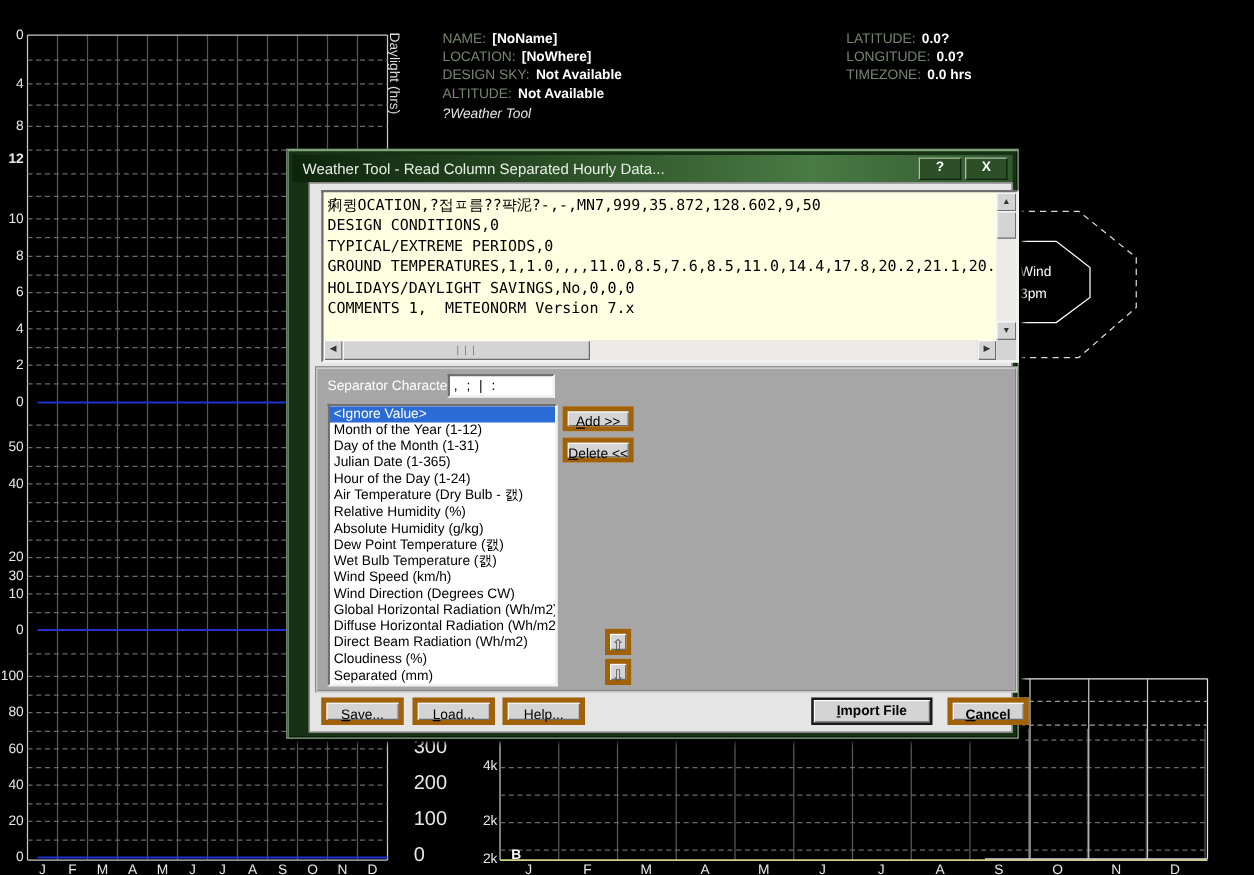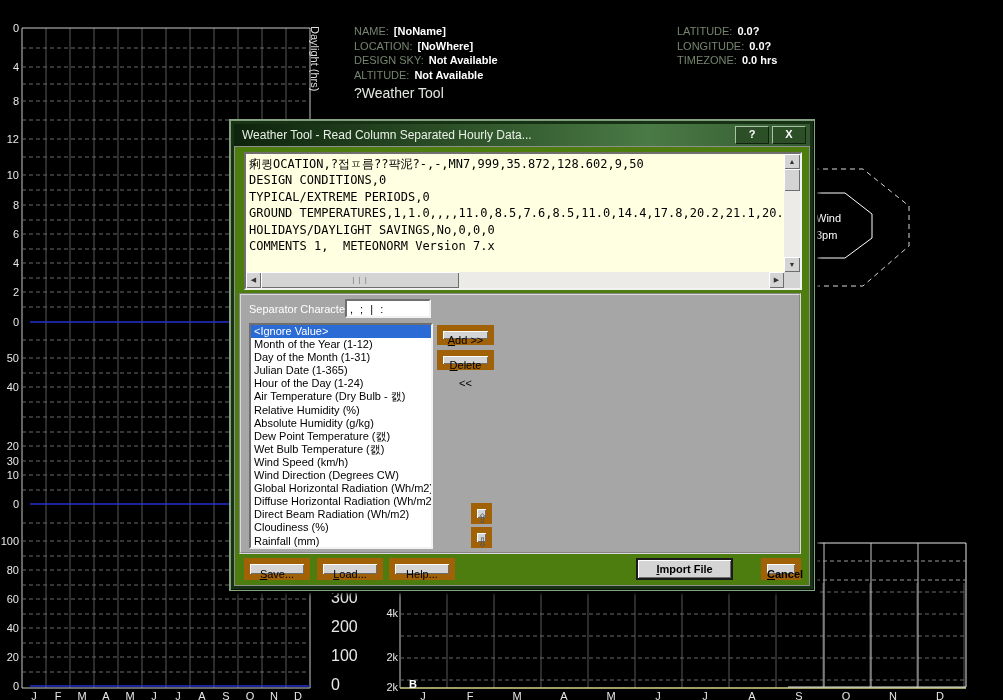--- a/index.html
+++ b/index.html
@@ -13,39 +13,39 @@
   .cl.big{font-size:16px;margin-left:16px;}
   .chart-title{position:absolute;left:22px;top:14px;width:288px;text-align:center;
      color:#f0f0f0;font-size:11px;font-weight:bold;letter-spacing:1px;}
   .daylight{position:absolute;left:309px;top:26px;height:130px;color:#dcdcdc;
      font-size:11px;writing-mode:vertical-rl;}
   .info-block{position:absolute;left:354px;top:24px;}
   .geo-block{position:absolute;left:677px;top:24px;}
   .inf-row{line-height:14.5px;font-size:11px;white-space:nowrap;}
   .inf-row .lab{color:#76856f;}
   .inf-row .val{color:#fff;font-weight:bold;margin-left:5px;}
-  .footnote{color:#e4e8e2;font-size:14px;margin-top:3px;}
+  .footnote{color:#e4e8e2;font-size:11px;font-style:italic;margin-top:3px;}
   .wind-lab{position:absolute;color:#fff;font-size:11px;}
   .origin-b{position:absolute;left:406px;top:678px;width:14px;text-align:center;
      color:#fff;font-size:11px;font-weight:bold;}
 
   
   .dialog{position:absolute;left:229px;top:119px;width:586px;height:472px;z-index:20;
      background:#163114;border:1px solid #86a383;
      box-shadow:inset 1px 1px 0 #7f9c7b,inset -1px -1px 0 #0a150a,2px 2px 0 #000,3px 3px 4px #000;
      box-sizing:border-box;padding:4px;}
   .titlebar{height:22px;display:flex;align-items:center;
      background:linear-gradient(90deg,#0d240c 0%,#2e5229 40%,#4a7a45 72%,#335830 100%);
      padding:0 4px 0 8px;}
   .titlebar .title{flex:1;color:#e9f0e7;font-size:12px;white-space:nowrap;overflow:hidden;}
   .tb-btn{width:32px;height:16px;margin-left:3px;background:#2c4f28;color:#fff;
      font-size:11px;font-weight:bold;text-align:center;line-height:15px;
      border:1px solid;border-color:#a8c2a4 #10230e #10230e #a8c2a4;cursor:default;}
-  .client{position:relative;height:440px;background:#4d7c0f;border:1px solid #8f8f8f;
-     box-sizing:border-box;}
+  .client{position:relative;height:440px;background:#e5e5e5;border:1px solid #8f8f8f;
+     box-sizing:border-box;margin-left:13px;}
 
   
   .preview{position:absolute;left:9px;top:5px;width:558px;height:138px;
      border:2px solid;border-color:#6f6f6f #f2f2f2 #f2f2f2 #6f6f6f;box-sizing:border-box;
      display:grid;grid-template-columns:1fr 16px;grid-template-rows:1fr 16px;background:#ffffe1;}
   .preview-text{overflow:hidden;padding:2px 3px;background:#ffffe1;
      font-family:"DejaVu Sans Mono",monospace;font-size:12px;line-height:16.4px;color:#000;}
   .preview-text div{white-space:pre;}
   .vscroll{display:flex;flex-direction:column;background:#ecebe7;}
   .hscroll{display:flex;flex-direction:row;background:#ecebe7;}
@@ -62,21 +62,21 @@
      background:#a6a6a6;border:2px groove #d9d9d9;box-sizing:border-box;}
   .sep-label{position:absolute;left:8px;top:8px;color:#fff;font-size:11px;}
   .sep-input{position:absolute;left:104px;top:4px;width:86px;height:19px;box-sizing:border-box;
      border:2px solid;border-color:#6f6f6f #f2f2f2 #f2f2f2 #6f6f6f;background:#fff;
      font-family:"Liberation Sans",sans-serif;font-size:11px;letter-spacing:2px;padding:1px 3px;}
   .listbox{position:absolute;left:8px;top:28px;width:184px;height:226px;background:#fff;
      border:2px solid;border-color:#6f6f6f #f2f2f2 #f2f2f2 #6f6f6f;box-sizing:border-box;overflow:hidden;}
   .listbox .li{height:13.1px;line-height:13px;font-size:11px;padding-left:3px;
      white-space:nowrap;overflow:hidden;color:#000;cursor:default;}
   .listbox .li.sel{background:#2a6bd5;color:#fff;}
-  .btn{background:#d4d4d4;border:6px solid #a16207;
+  .btn{background:#d4d4d4;border:4px solid #a16207;
      box-shadow:inset 1px 1px 0 #fff,inset -1px -1px 0 #6d6d6d;
      font-family:"Liberation Sans",sans-serif;font-size:11px;color:#000;cursor:default;padding:0;}
   .btn span{display:block;line-height:18px;}
   .mn span::first-letter{text-decoration:underline;}
   .add-btn{position:absolute;left:196px;top:30px;width:57px;height:20px;}
   .del-btn{position:absolute;left:196px;top:55px;width:57px;height:20px;}
   .mv-btn{position:absolute;left:230px;width:21px;height:21px;font-size:13px;color:#555;}
   .mv-btn span{line-height:19px;}
   .up-btn{top:208px;} .dn-btn{top:232px;}
   .tbl{position:absolute;left:256px;top:4px;width:296px;height:251px;background:#fff;
@@ -91,21 +91,21 @@
   .cell-cv{width:196px;background:#2d87e9;}
   .cell-un{flex:1;background:#fff;border-left:1px solid #bbb;box-sizing:border-box;}
   .tbl-body{flex:1;background:#fff;}
 
   
   .f-btn{position:absolute;top:411px;height:22px;}
   .f-btn span{line-height:20px;}
   .save-btn{left:9px;width:66px;} .load-btn{left:82px;width:66px;} .help-btn{left:154px;width:66px;}
   .import-btn{left:401px;width:97px;font-weight:bold;border:2px solid #1a1a1a;}
   .import-btn span{line-height:17px;}
-  .cancel-btn{left:526px;width:40px;font-weight:bold;}
+  .cancel-btn{left:510px;width:65px;font-weight:bold;}
 </style>
 </head>
 <body>
 
 <svg id="bg-svg" width="1003" height="700">
     <line x1="22" y1="28" x2="22" y2="688" stroke="#c9c9c9" stroke-width="1"></line>
     <line x1="46" y1="28" x2="46" y2="688" stroke="#585858" stroke-width="1"></line>
     <line x1="70" y1="28" x2="70" y2="688" stroke="#585858" stroke-width="1"></line>
     <line x1="94" y1="28" x2="94" y2="688" stroke="#585858" stroke-width="1"></line>
     <line x1="118" y1="28" x2="118" y2="688" stroke="#585858" stroke-width="1"></line>
@@ -204,21 +204,21 @@
       <div class="inf-row"><span class="lab">LATITUDE:</span><span class="val">0.0?</span></div>
       <div class="inf-row"><span class="lab">LONGITUDE:</span><span class="val">0.0?</span></div>
       <div class="inf-row"><span class="lab">TIMEZONE:</span><span class="val">0.0 hrs</span></div>
     </div>
   <div class="wind-lab" style="left:816px;top:212px;">Wind</div>
   <div class="wind-lab" style="left:816px;top:229px;">3pm</div>
   <div class="origin-b">B</div>
 <div class="cl r" style="left: 0px; top: 22px; width: 19px;">0</div>
     <div class="cl r" style="left: 0px; top: 61px; width: 19px;">4</div>
     <div class="cl r" style="left: 0px; top: 95px; width: 19px;">8</div>
-    <div class="cl r" style="left: 0px; top: 133px; width: 19px;">12</div>
+    <div class="cl r" style="left: 0px; top: 121px; width: 19px; font-weight: bold;">12</div>
     <div class="cl r" style="left: 0px; top: 169px; width: 19px;">10</div>
     <div class="cl r" style="left: 0px; top: 199px; width: 19px;">8</div>
     <div class="cl r" style="left: 0px; top: 228px; width: 19px;">6</div>
     <div class="cl r" style="left: 0px; top: 257px; width: 19px;">4</div>
     <div class="cl r" style="left: 0px; top: 286px; width: 19px;">2</div>
     <div class="cl r" style="left: 0px; top: 316px; width: 19px;">0</div>
     <div class="cl r" style="left: 0px; top: 352px; width: 19px;">50</div>
     <div class="cl r" style="left: 0px; top: 381px; width: 19px;">40</div>
     <div class="cl r" style="left: 0px; top: 411px; width: 19px; margin-top: 44px;">30</div>
     <div class="cl r" style="left: 0px; top: 440px; width: 19px;">20</div>
@@ -308,21 +308,21 @@
           <div class="li">Relative Humidity (%)</div>
           <div class="li">Absolute Humidity (g/kg)</div>
           <div class="li">Dew Point Temperature (캜)</div>
           <div class="li">Wet Bulb Temperature (캜)</div>
           <div class="li">Wind Speed (km/h)</div>
           <div class="li">Wind Direction (Degrees CW)</div>
           <div class="li">Global Horizontal Radiation (Wh/m2)</div>
           <div class="li">Diffuse Horizontal Radiation (Wh/m2)</div>
           <div class="li">Direct Beam Radiation (Wh/m2)</div>
           <div class="li">Cloudiness (%)</div>
-          <div class="li">Rainfall (mm)</div>
+          <div class="li">Separated (mm)</div>
         </div>
       <button class="btn mn add-btn">
           <span>Add &gt;&gt;</span>
         </button>
       <button class="btn mn del-btn">
           <span>Delete &lt;&lt;</span>
         </button>
       <button class="btn mv-btn up-btn">
           <span>⇧</span>
         </button>

